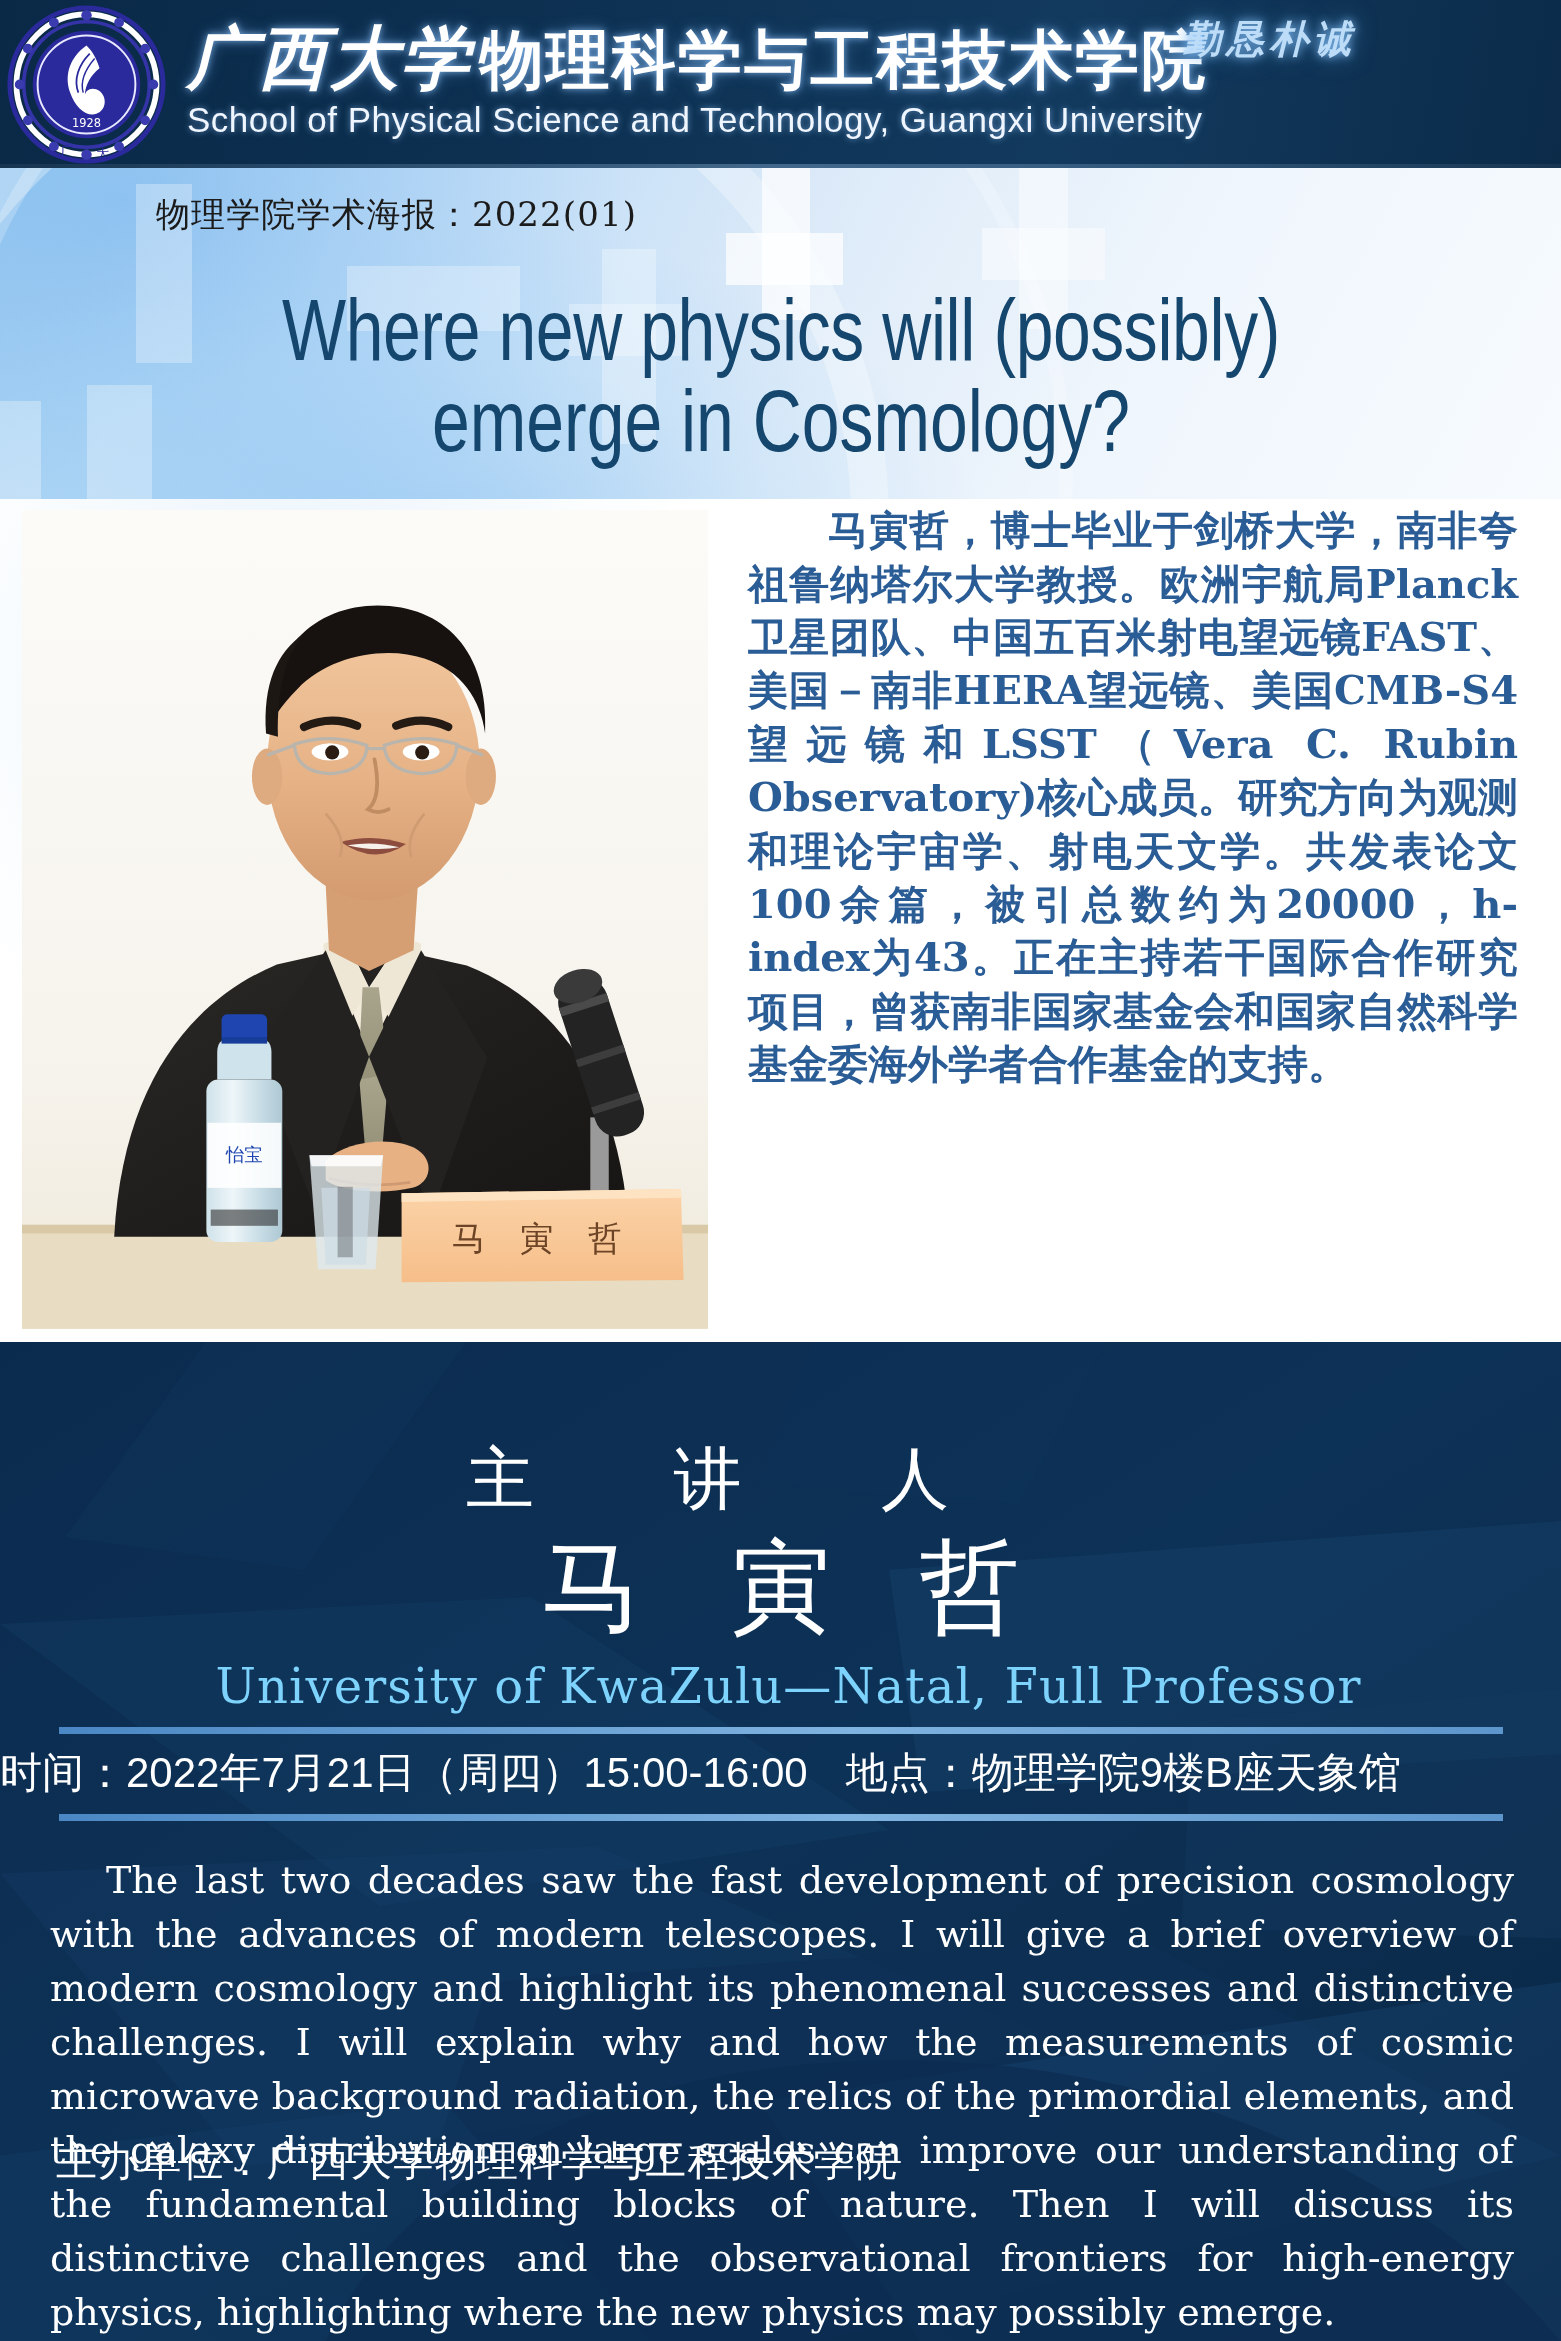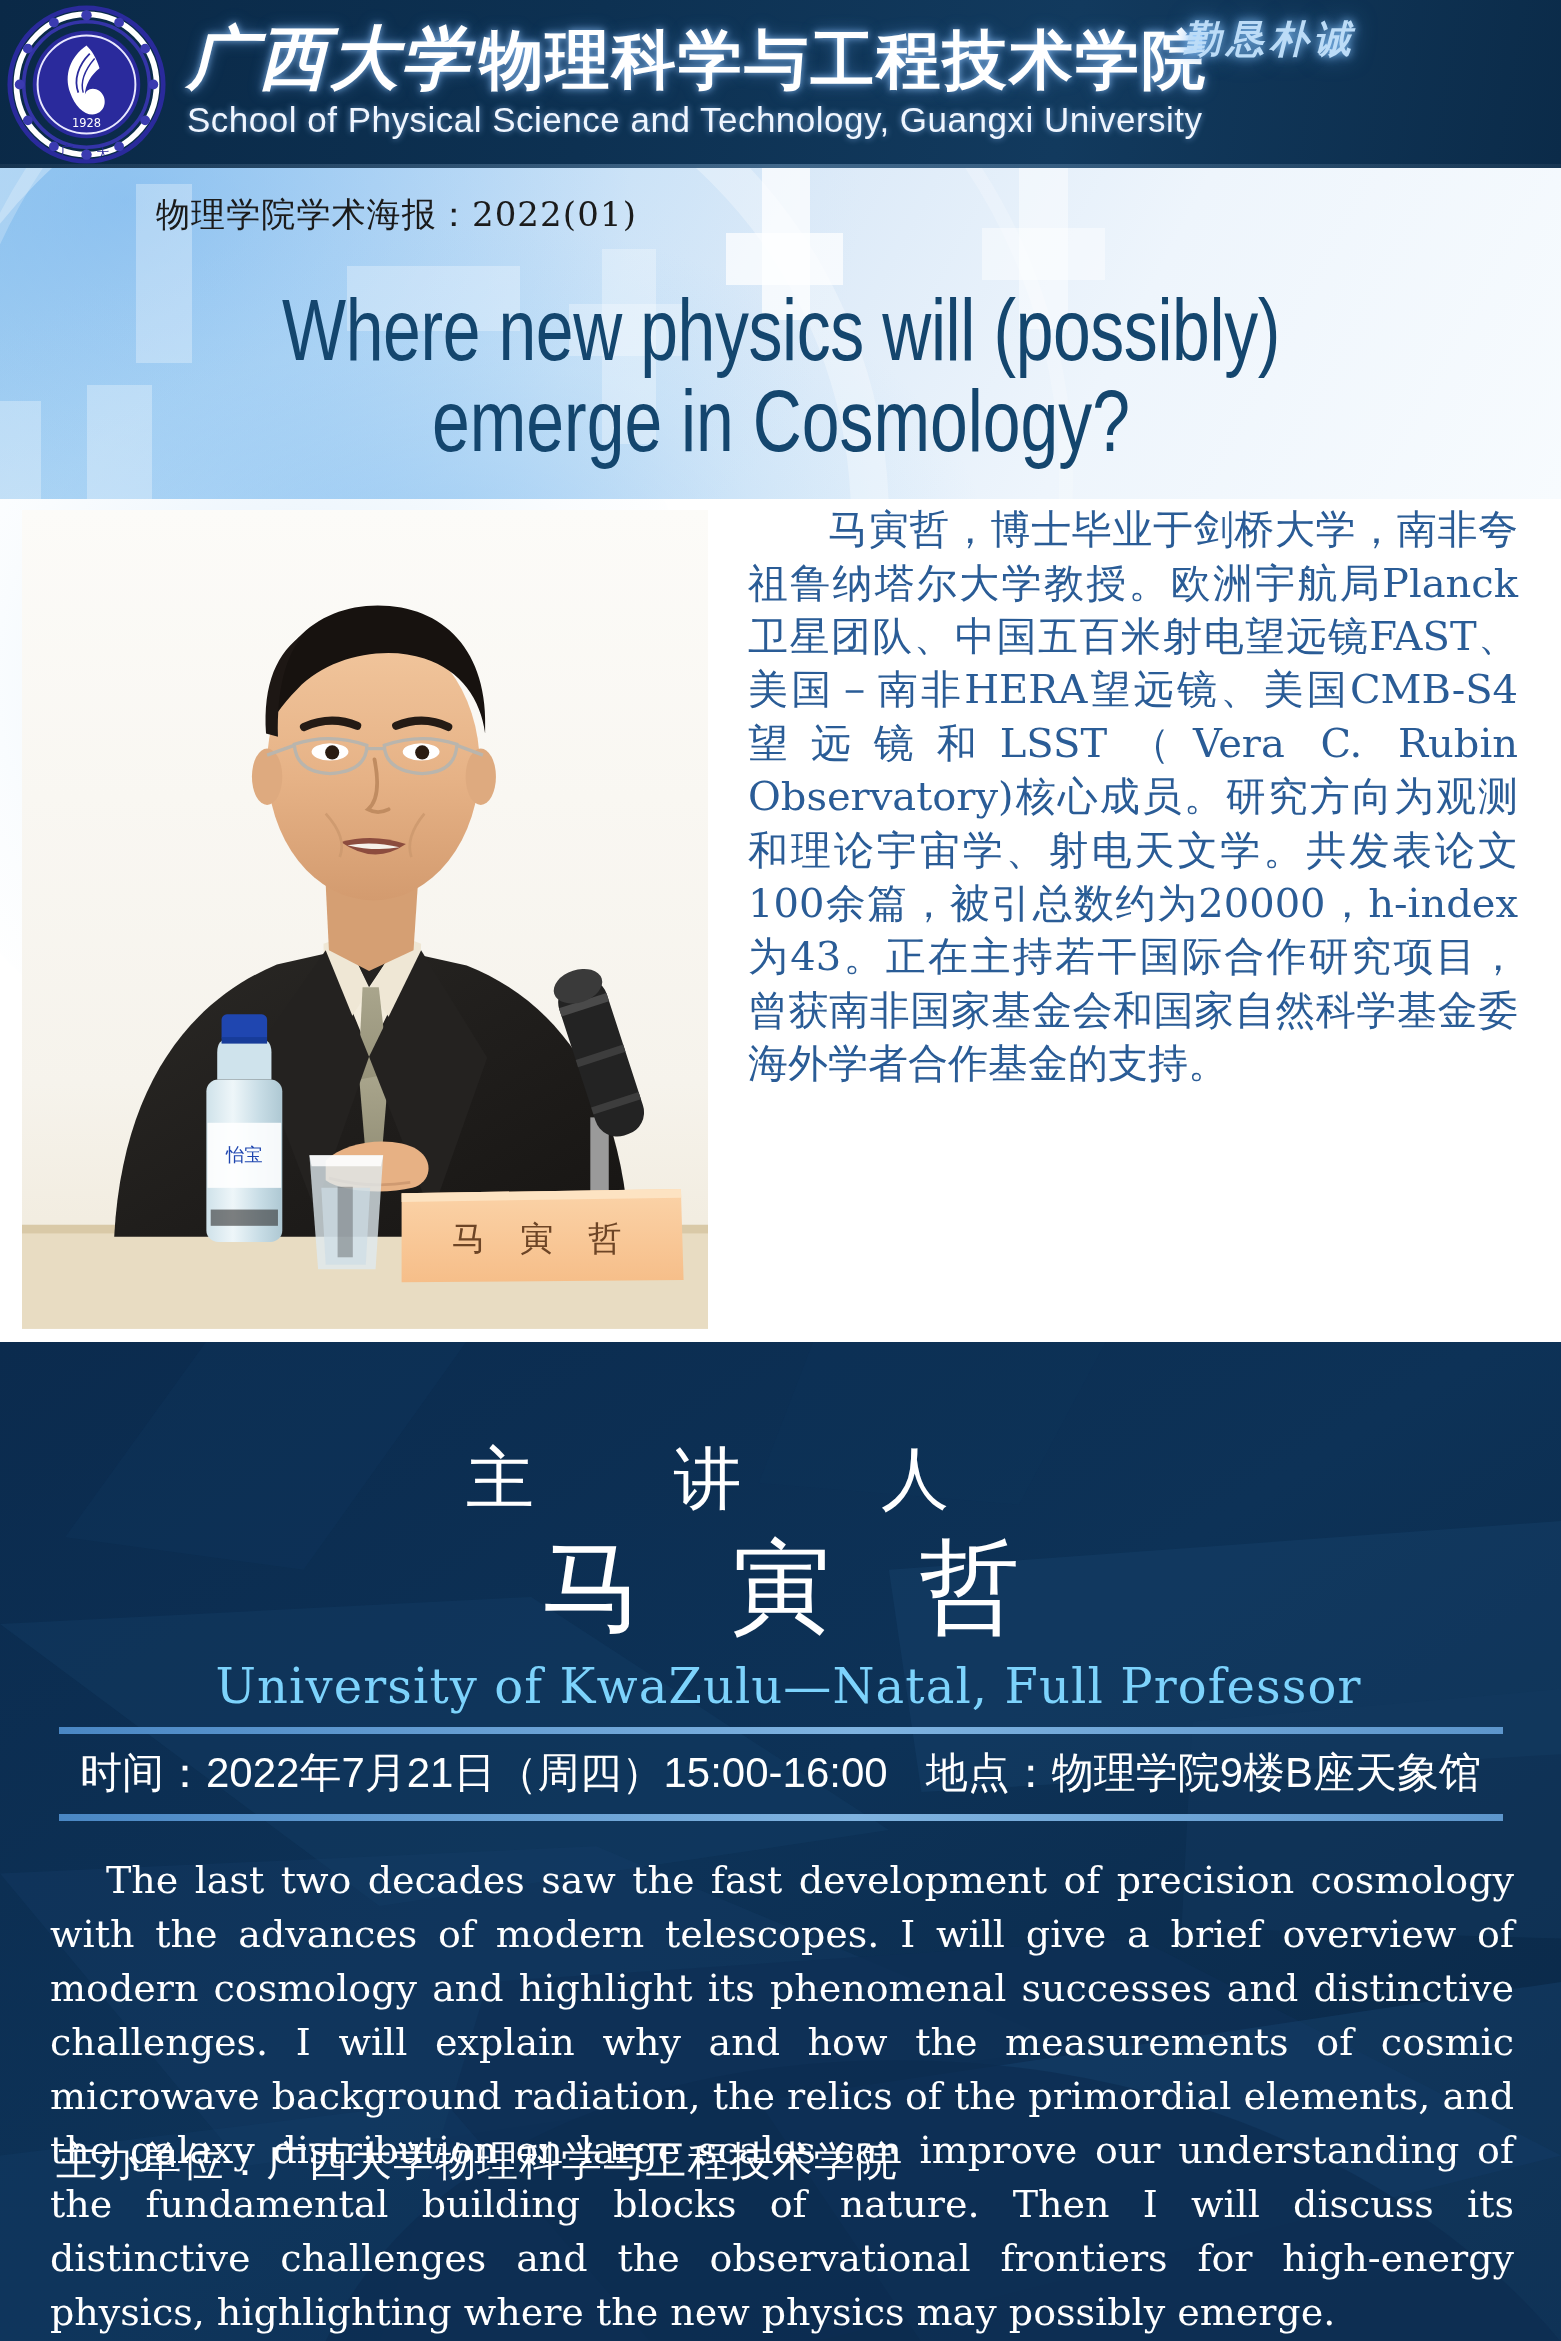--- a/index.html
+++ b/index.html
@@ -186,21 +186,21 @@
     position: absolute;
     left: 748px; top: 4.3px;
     width: 770px;
     font-family: "DejaVu Serif", "Liberation Serif", serif;
     font-size: 40px;
     line-height: 1.335;
     color: #2a5c96;
     text-align: justify;
     text-indent: 80px;
     letter-spacing: 0px;
-    font-weight: 400;
+    font-weight: 700;
   }
 
   
   .dark {
     position: absolute;
     left: 0; top: 1342px;
     width: 1561px; height: 1000px;
     background: #0c2e52;
     overflow: hidden;
   }
@@ -252,21 +252,21 @@
     background: linear-gradient(90deg, #4a87c4 0%, #7fb3e0 55%, #5d96cc 100%);
     z-index: 5;
   }
   .rule-top { top: 385px; }
   .rule-bot { top: 472px; }
 
   .event-line {
     position: absolute;
     left: 0; top: 403px;
     width: 1561px;
-    text-align: center;
+    text-align: left;
     color: #ffffff;
     font-size: 42px;
     font-family: "Liberation Sans", sans-serif;
     white-space: nowrap;
     z-index: 5;
   }
   .event-line .gap { display: inline-block; width: 38px; }
 
   .abstract {
     position: absolute;

